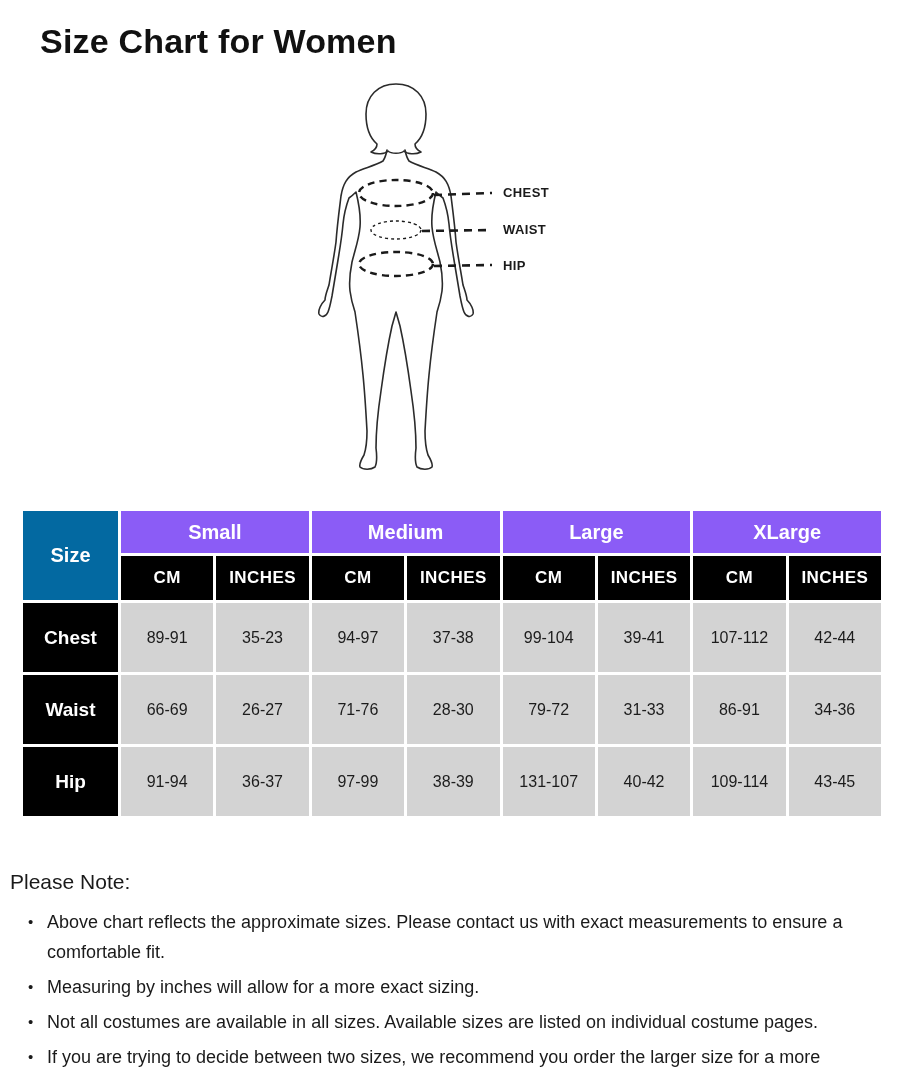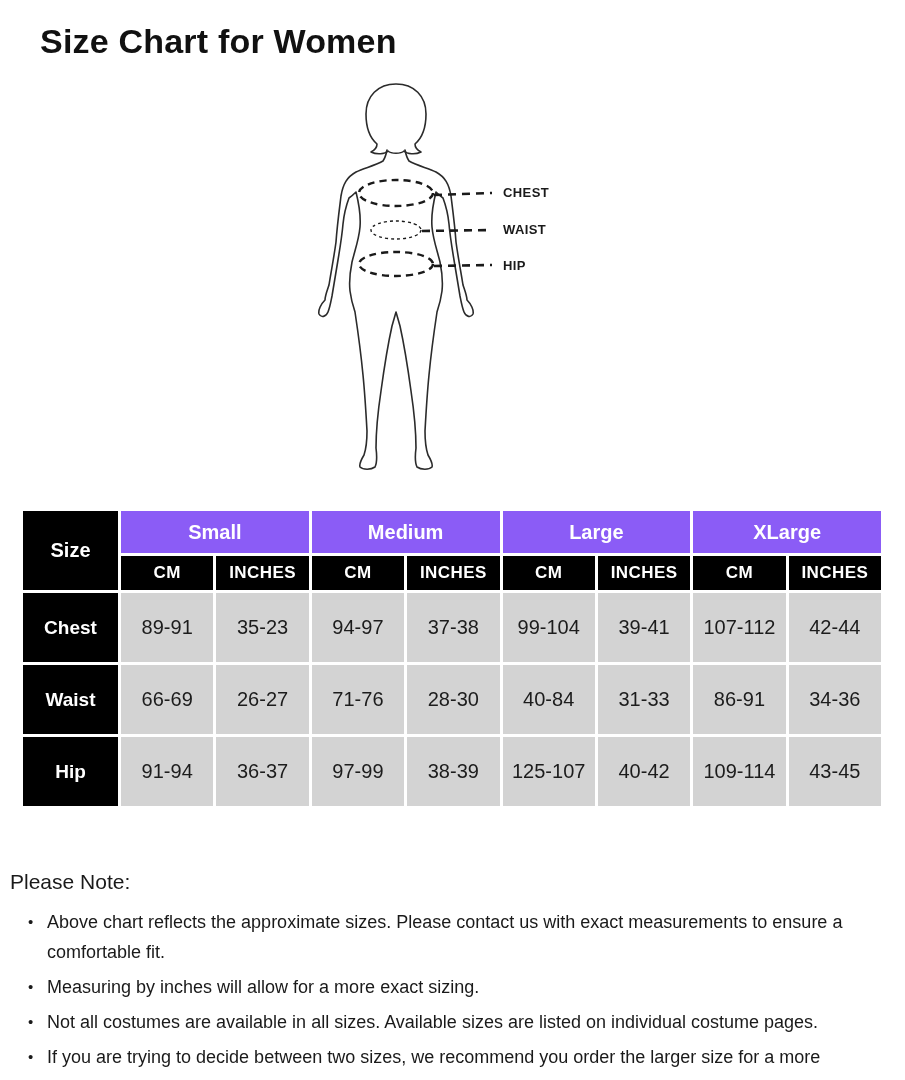--- a/index.html
+++ b/index.html
@@ -56,51 +56,51 @@
     border-spacing: 3px;
     table-layout: fixed;
   }
   .size-table th, .size-table td {
     text-align: center;
     vertical-align: middle;
     padding: 0;
     overflow: hidden;
   }
   .size-table th.corner {
-    background: #000000;
+    background: #0369a1;
     color: #ffffff;
     font-size: 20px;
     font-weight: bold;
   }
   .size-table th.group {
     background: #8b5cf6;
     color: #ffffff;
     font-size: 20px;
     font-weight: bold;
     height: 42px;
   }
   .size-table th.unit {
     background: #000000;
     color: #ffffff;
     font-size: 17px;
     font-weight: bold;
-    height: 34px;
+    height: 44px;
     letter-spacing: 0.4px;
   }
   .size-table th.rowlabel {
     background: #000000;
     color: #ffffff;
     font-size: 19px;
     font-weight: bold;
     height: 69px;
   }
   .size-table td.val {
     background: #d3d3d3;
     color: #1c1c1c;
-    font-size: 20px;
+    font-size: 16px;
     height: 69px;
   }
 
   
   .notes {
     position: absolute;
     left: 10px;
     top: 869px;
     width: 845px;
     color: #1a1a1a;
@@ -213,32 +213,32 @@
         <td class="val">39-41</td>
         <td class="val">107-112</td>
         <td class="val">42-44</td>
       </tr>
       <tr>
         <th class="rowlabel">Waist</th>
         <td class="val">66-69</td>
         <td class="val">26-27</td>
         <td class="val">71-76</td>
         <td class="val">28-30</td>
-        <td class="val">40-84</td>
+        <td class="val">79-72</td>
         <td class="val">31-33</td>
         <td class="val">86-91</td>
         <td class="val">34-36</td>
       </tr>
       <tr>
         <th class="rowlabel">Hip</th>
         <td class="val">91-94</td>
         <td class="val">36-37</td>
         <td class="val">97-99</td>
         <td class="val">38-39</td>
-        <td class="val">125-107</td>
+        <td class="val">131-107</td>
         <td class="val">40-42</td>
         <td class="val">109-114</td>
         <td class="val">43-45</td>
       </tr>
     </tbody>
   </table>
 
   <div class="notes">
     <div class="notes-heading">Please Note:</div>
     <div class="note-item">

